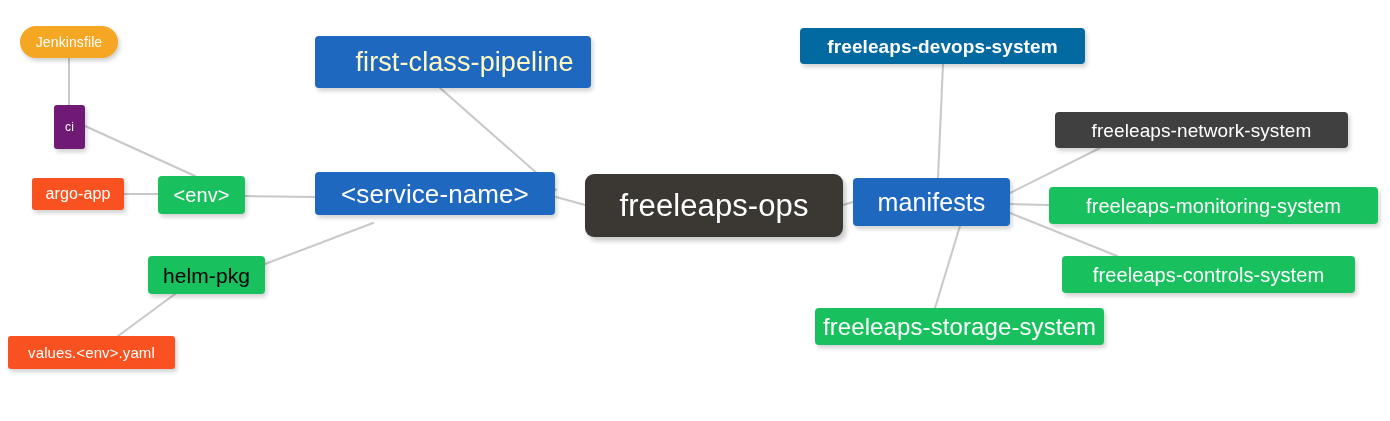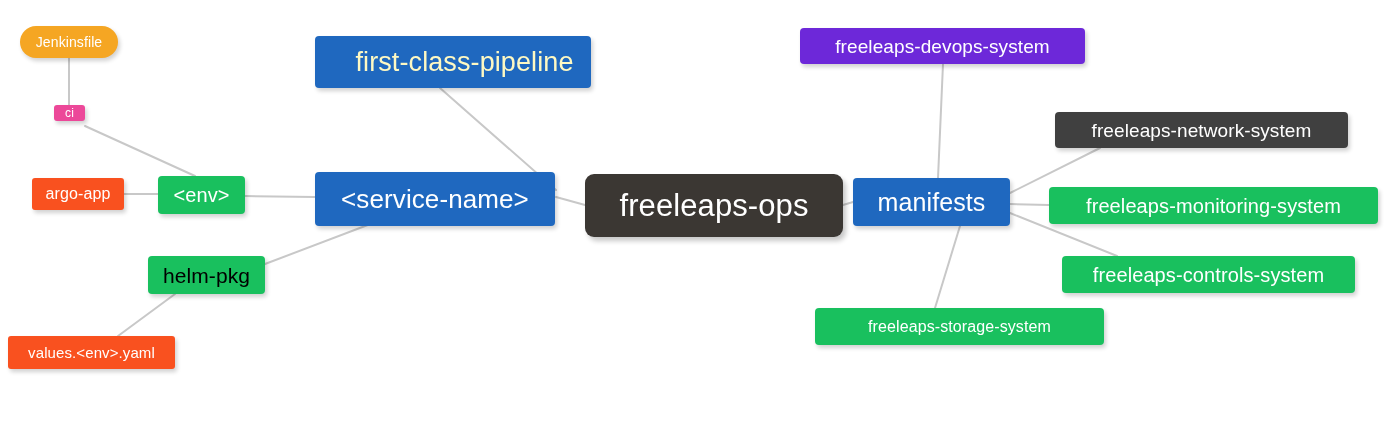--- a/index.html
+++ b/index.html
@@ -64,27 +64,27 @@
       <line x1="175" y1="294" x2="118" y2="336" stroke="#c8c8c8" stroke-width="2" stroke-linecap="round"></line>
       <line x1="938" y1="178" x2="943" y2="64" stroke="#c8c8c8" stroke-width="2" stroke-linecap="round"></line>
       <line x1="1010" y1="193" x2="1100" y2="148" stroke="#c8c8c8" stroke-width="2" stroke-linecap="round"></line>
       <line x1="1010" y1="204" x2="1049" y2="205" stroke="#c8c8c8" stroke-width="2" stroke-linecap="round"></line>
       <line x1="1010" y1="213" x2="1117" y2="256" stroke="#c8c8c8" stroke-width="2" stroke-linecap="round"></line>
       <line x1="960" y1="226" x2="935" y2="308" stroke="#c8c8c8" stroke-width="2" stroke-linecap="round"></line>
     </svg>
   <div id="nodes-layer">
       <div class="node root" style="left: 585px; top: 174px; width: 258px; height: 63px; background: rgb(59, 55, 51); font-size: 31px; color: rgb(255, 255, 255);">freeleaps-ops</div>
       <div class="node" style="left: 315px; top: 36px; width: 276px; height: 52px; background: rgb(31, 104, 191); font-size: 27px; color: #fef9c3; padding-left: 32px;">first-class-pipeline</div>
-      <div class="node" style="left: 315px; top: 172px; width: 240px; height: 54px; background: rgb(31, 104, 191); font-size: 26px; color: rgb(255, 255, 255);">&lt;service-name&gt;</div>
+      <div class="node" style="left: 315px; top: 172px; width: 240px; height: 43px; background: rgb(31, 104, 191); font-size: 26px; color: rgb(255, 255, 255);">&lt;service-name&gt;</div>
       <div class="node" style="left: 853px; top: 178px; width: 157px; height: 48px; background: rgb(31, 104, 191); font-size: 25px; color: rgb(255, 255, 255);">manifests</div>
       <div class="node" style="left: 158px; top: 176px; width: 87px; height: 38px; background: rgb(25, 192, 94); font-size: 20px; color: rgb(255, 255, 255);">&lt;env&gt;</div>
       <div class="node" style="left: 148px; top: 256px; width: 117px; height: 38px; background: rgb(25, 192, 94); font-size: 21px; color: #000000;">helm-pkg</div>
       <div class="node tiny" style="left: 20px; top: 26px; width: 98px; height: 32px; background: rgb(245, 166, 35); font-size: 14px; color: rgb(255, 255, 255); border-radius: 16px;">Jenkinsfile</div>
-      <div class="node tiny" style="left: 54px; top: 105px; width: 31px; height: 16px; background: #ec4899; font-size: 12px; color: rgb(255, 255, 255);">ci</div>
+      <div class="node tiny" style="left: 54px; top: 105px; width: 31px; height: 44px; background: #701a75; font-size: 12px; color: rgb(255, 255, 255);">ci</div>
       <div class="node tiny" style="left: 32px; top: 178px; width: 92px; height: 32px; background: rgb(249, 81, 31); font-size: 16px; color: rgb(255, 255, 255);">argo-app</div>
       <div class="node tiny" style="left: 8px; top: 336px; width: 167px; height: 33px; background: rgb(249, 81, 31); font-size: 15px; color: rgb(255, 255, 255);">values.&lt;env&gt;.yaml</div>
-      <div class="node" style="left: 800px; top: 28px; width: 285px; height: 36px; background: #6d28d9; font-size: 19px; color: rgb(255, 255, 255);">freeleaps-devops-system</div>
+      <div class="node" style="left: 800px; top: 28px; width: 285px; height: 36px; background: #0369a1; font-size: 19px; color: rgb(255, 255, 255); font-weight: bold;">freeleaps-devops-system</div>
       <div class="node" style="left: 1055px; top: 112px; width: 293px; height: 36px; background: #404040; font-size: 19px; color: rgb(255, 255, 255);">freeleaps-network-system</div>
       <div class="node" style="left: 1049px; top: 187px; width: 329px; height: 37px; background: rgb(25, 192, 94); font-size: 20px; color: rgb(255, 255, 255);">freeleaps-monitoring-system</div>
       <div class="node" style="left: 1062px; top: 256px; width: 293px; height: 37px; background: rgb(25, 192, 94); font-size: 20px; color: rgb(255, 255, 255);">freeleaps-controls-system</div>
-      <div class="node" style="left: 815px; top: 308px; width: 289px; height: 37px; background: rgb(25, 192, 94); font-size: 16px; color: rgb(255, 255, 255);">freeleaps-storage-system</div>
+      <div class="node" style="left: 815px; top: 308px; width: 289px; height: 37px; background: rgb(25, 192, 94); font-size: 24px; color: rgb(255, 255, 255);">freeleaps-storage-system</div>
     </div>
 </div>
 
 </body></html>

